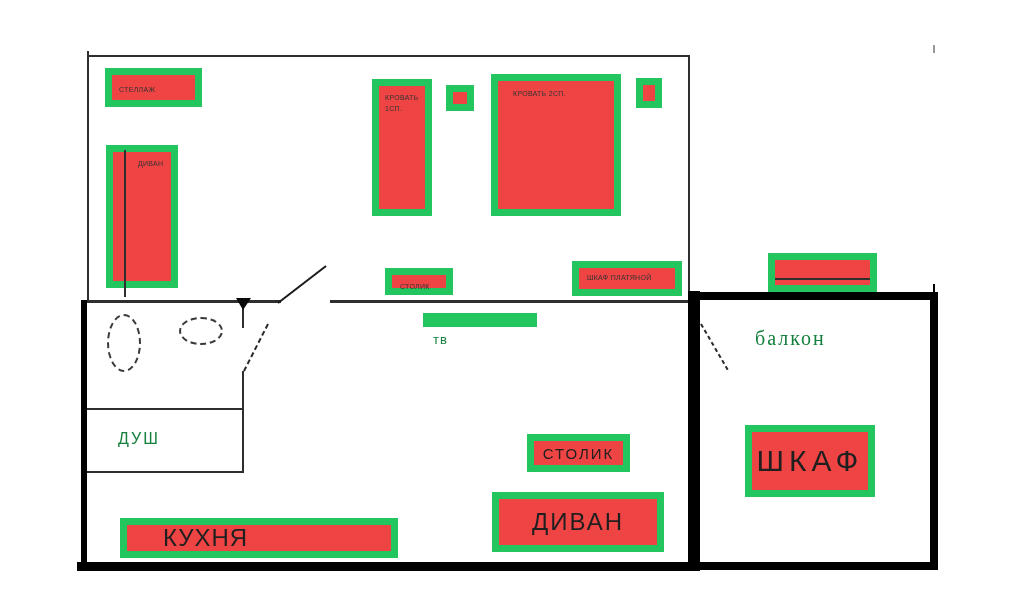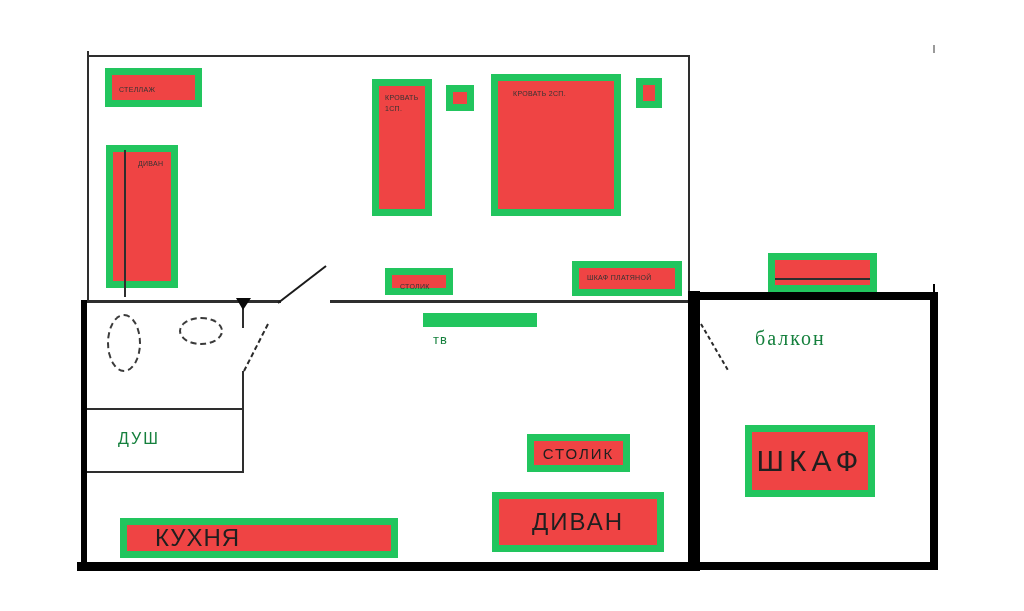--- a/index.html
+++ b/index.html
@@ -82,21 +82,21 @@
 
   <div class="box center" style="left:527px;top:434px;width:103px;height:38px;">
     <span style="font-size:15px;letter-spacing:2px;color:#1f1f1f;">СТОЛИК</span>
   </div>
 
   <div class="box center" style="left:492px;top:492px;width:172px;height:60px;">
     <span style="font-size:24px;letter-spacing:2px;color:#1f1f1f;">ДИВАН</span>
   </div>
 
   <div class="box" style="left:120px;top:518px;width:278px;height:40px;display:flex;align-items:center;">
-    <span style="font-size:24px;letter-spacing:1px;color:#1f1f1f;padding-left:28px;">КУХНЯ</span>
+    <span style="font-size:24px;letter-spacing:1px;color:#1f1f1f;padding-left:36px;">КУХНЯ</span>
   </div>
 
   <div class="box" style="left:768px;top:253px;width:109px;height:39px;">
     <div class="divider"></div>
   </div>
 
   <div class="lbl" style="left:755px;top:327px;font-size:20px;letter-spacing:2px;font-family:Liberation Serif, serif;">балкон</div>
 
   <div class="box center" style="left:745px;top:425px;width:130px;height:72px;">
     <span style="font-size:30px;letter-spacing:5px;color:#1f1f1f;">ШКАФ</span>

